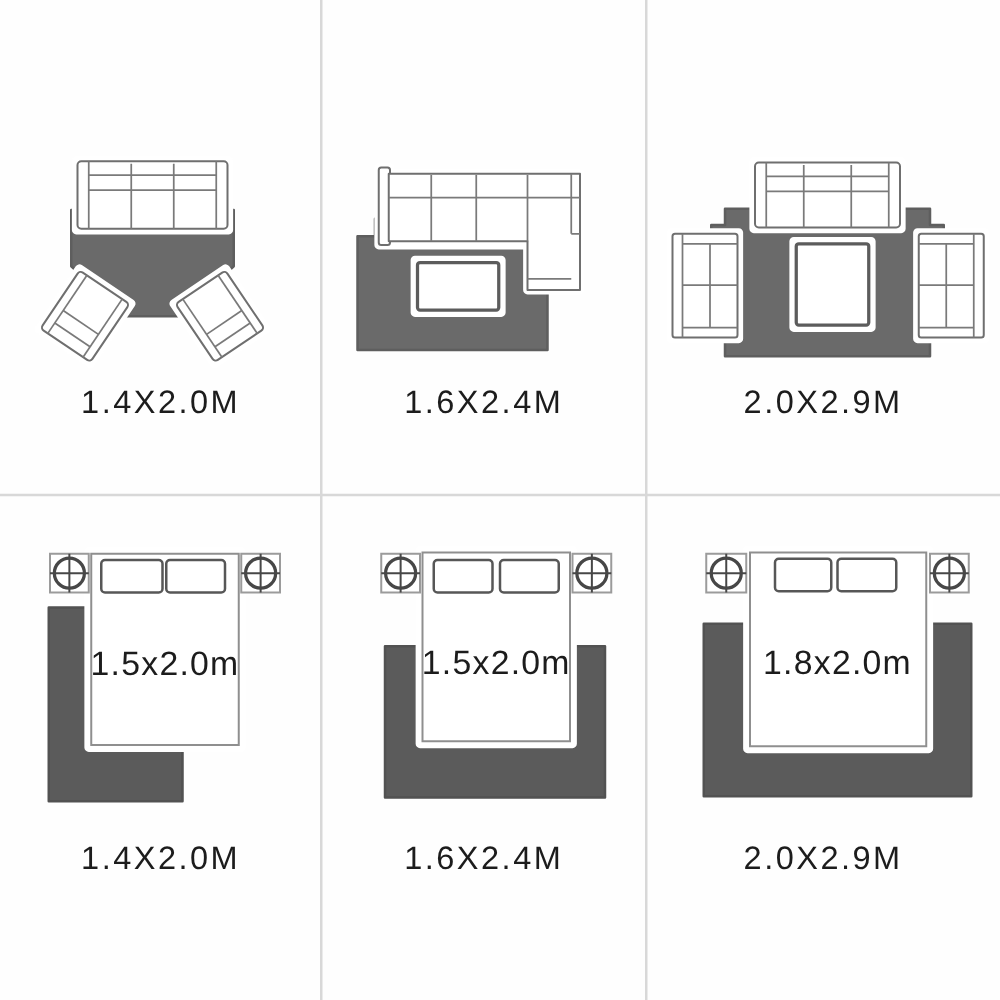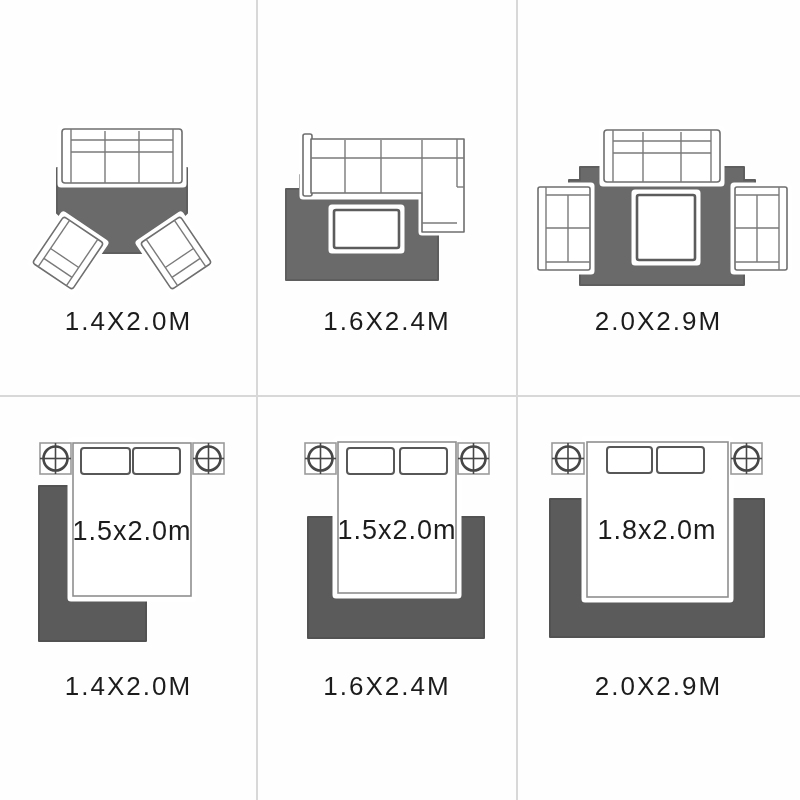--- a/index.html
+++ b/index.html
@@ -189,21 +189,21 @@
       <g>
         <rect class="ns-box" x="201" y="47" width="31" height="31"></rect>
         <circle class="cross-c" cx="216.5" cy="62.5" r="12"></circle>
         <line class="cross-l" x1="201" y1="62.5" x2="232" y2="62.5"></line>
         <line class="cross-l" x1="216.5" y1="47" x2="216.5" y2="78"></line>
       </g>
     </svg>
   </div>
   <div class="caption" style="left:257px;top:671px;width:260px;">1.6X2.4M</div>
 
-  <div class="cell" style="left:504px;top:396px;">
+  <div class="cell" style="left:517px;top:396px;">
     <svg width="283" height="404" viewBox="0 0 283 404">
       <g>
         <rect class="rug-b" x="46" y="103" width="214" height="138"></rect>
       </g>
       <g>
         <rect class="halo" x="81" y="44" width="145" height="159"></rect>
         <rect class="bed" x="83" y="46" width="141" height="155"></rect>
         <rect class="pillow" x="103" y="51" width="45" height="26" rx="3"></rect>
         <rect class="pillow" x="153" y="51" width="47" height="26" rx="3"></rect>
         <text class="bed-label" x="153" y="143">1.8x2.0m</text>

